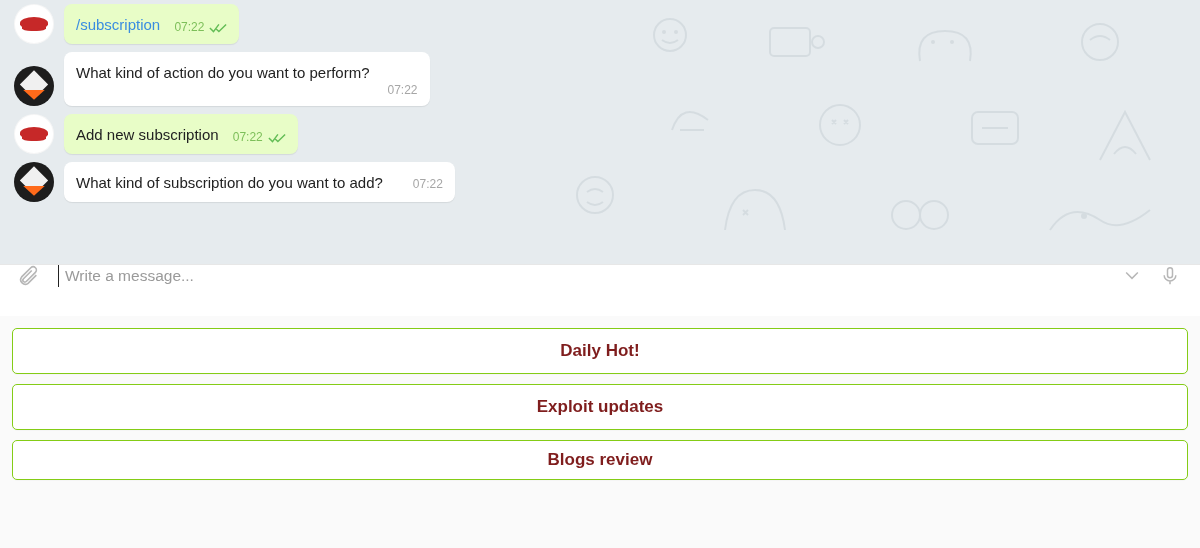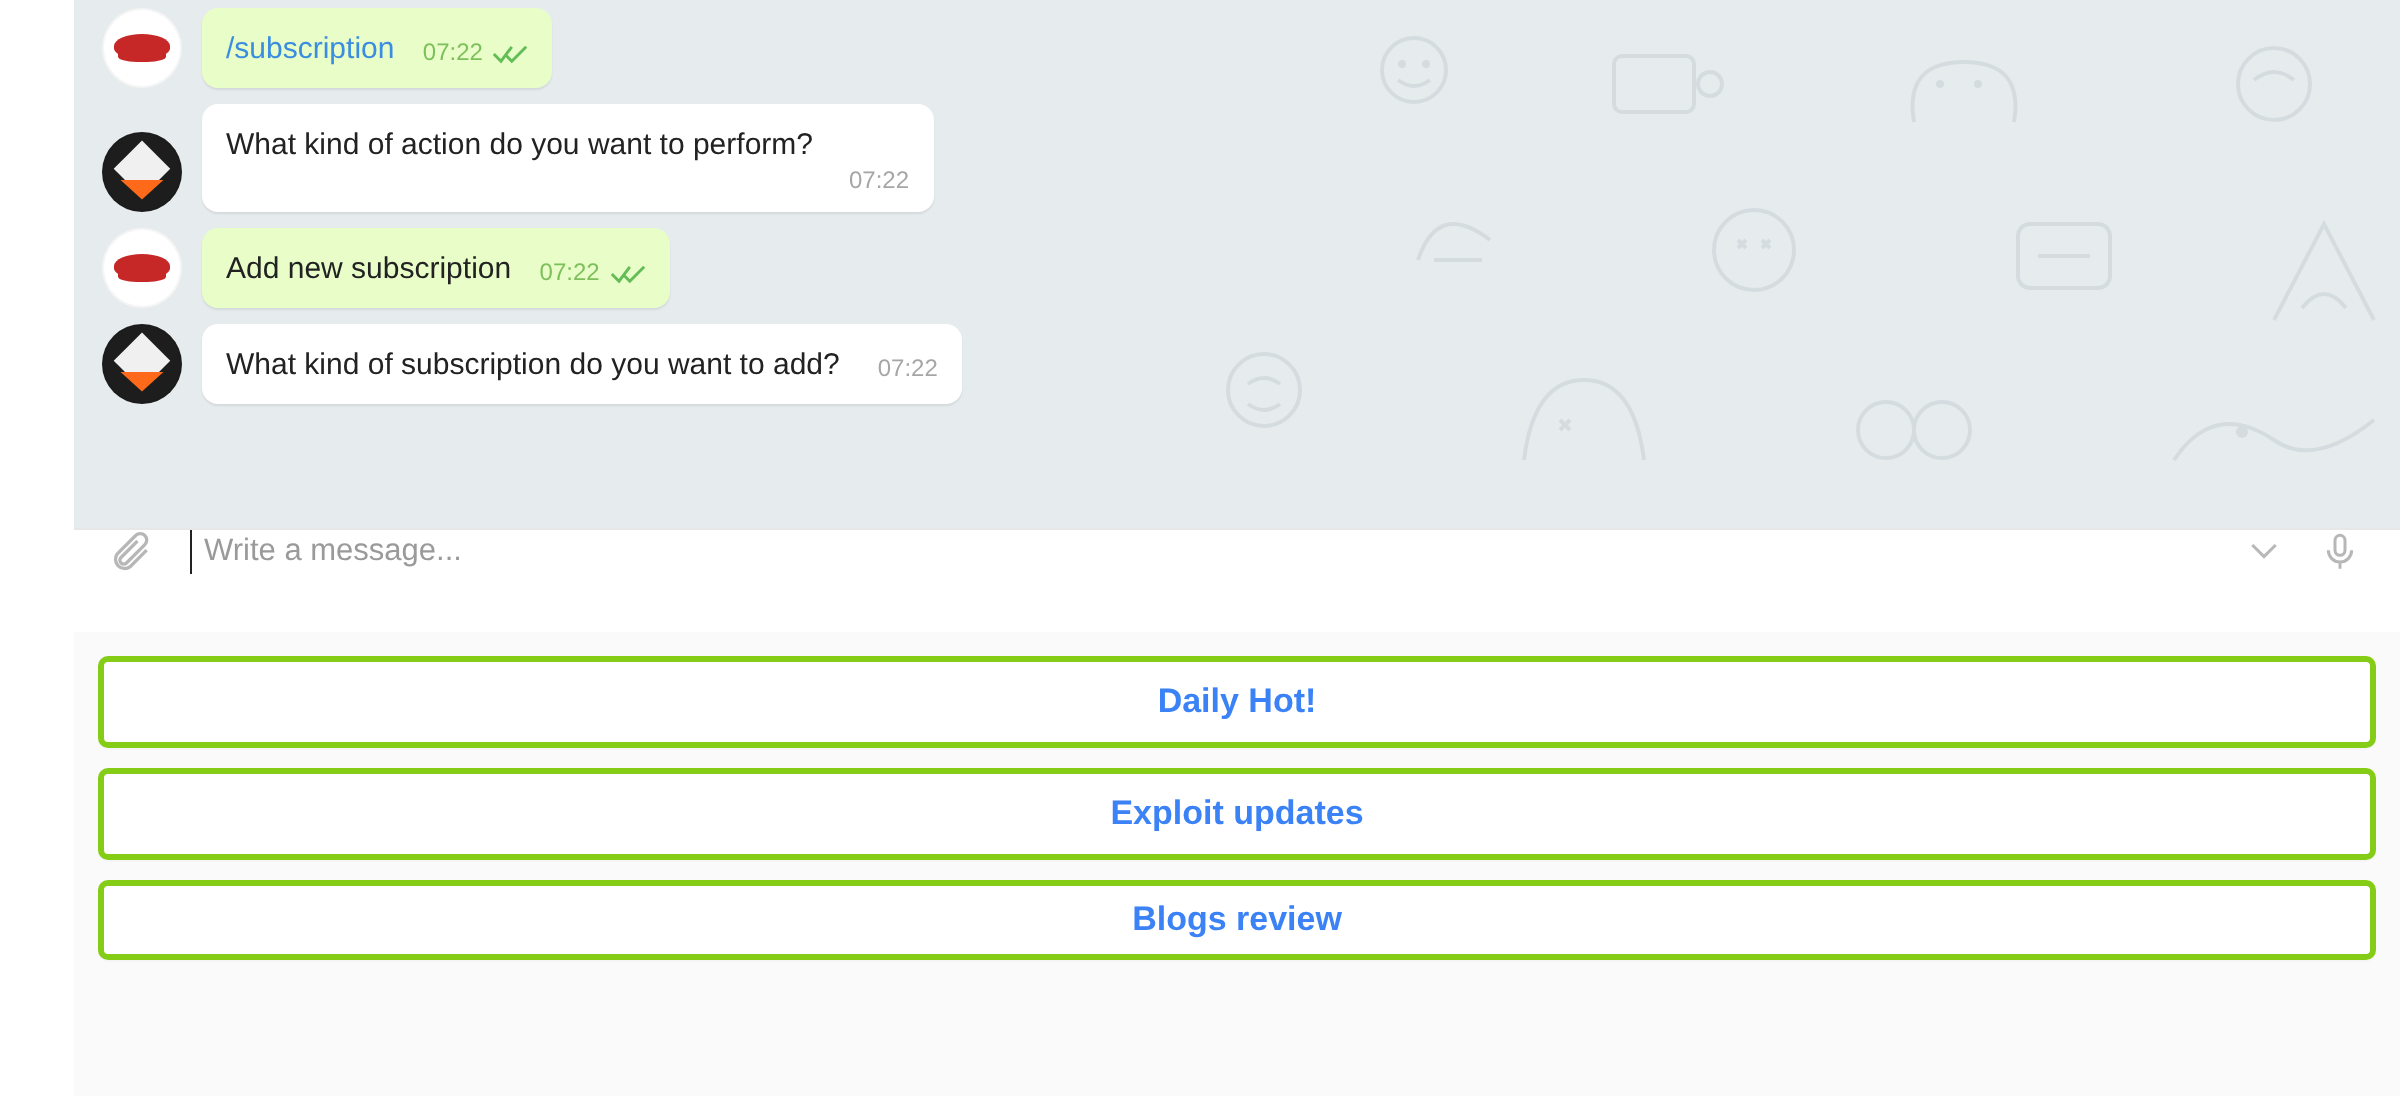--- a/index.html
+++ b/index.html
@@ -1,21 +1,20 @@
 <!DOCTYPE html>
 <html><head>
 <meta charset="utf-8">
 <style>
   * { box-sizing: border-box; margin: 0; padding: 0; }
   html, body { width: 1200px; height: 548px; font-family: -apple-system, "Helvetica Neue", Arial, sans-serif; overflow: hidden; }
   .app {
     width: 1200px; height: 548px;
     display: flex; flex-direction: column;
     background: #ffffff;
-    padding-left: 37px;
   }
   .chat-area {
     flex: 0 0 264px;
     background: #e6ebee;
     position: relative;
     overflow: hidden;
   }
   
   .doodle {
     position: absolute; inset: 0;
@@ -91,21 +90,21 @@
     font-size: 12px;
     color: #7dbf5a;
     margin-left: 10px;
     position: relative;
     top: 1px;
   }
   .bubble .checks svg { width:18px; height:12px; display:block; }
   .bubble .checks { color:#63bd56; }
   .cmd { color:#3a8de0; }
   .bubble.in.big { max-width: 560px; }
-  .bubble-line { display:flex; align-items:flex-end; justify-content:space-between; gap:1px;}
+  .bubble-line { display:flex; align-items:flex-end; justify-content:space-between; gap:12px;}
   .bubble .time-right { font-size:12px; color:#a6a6a6; align-self:flex-end; margin-left:18px;}
   .bubble.in1 p + p { margin-top:14px;margin-left:36px;}
   .bubble.in1 .time-right{ position:absolute; right:12px; bottom:6px;}
 
   
   .input-bar {
     flex: 0 0 52px;
     display:flex; align-items:flex-start;
     gap:18px;
     padding: 0 20px 0 18px;
@@ -129,25 +128,25 @@
   
   .kbd {
     flex:1;
     background:#fafafa;
     padding:12px 12px 0 12px;
     display:flex; flex-direction:column; gap:10px;
     overflow:hidden;
   }
   .kbd-btn{
     background:#ffffff;
-    border:3px solid #84cc16;
+    border:1px solid #84cc16;
     border-radius:5px;
     height:46px;
     display:flex; align-items:center; justify-content:center;
-    font-size:17px; font-weight:700; color:#3b82f6;
+    font-size:17px; font-weight:700; color:#7f1d1d;
     box-shadow: 0 1px 0 rgba(0,0,0,0.02);
     cursor:pointer;
   }
   .kbd-btn.last{ height:40px; margin-bottom:-8px;}
 </style>
 </head>
 <body>
 
 <div class="app">
 

